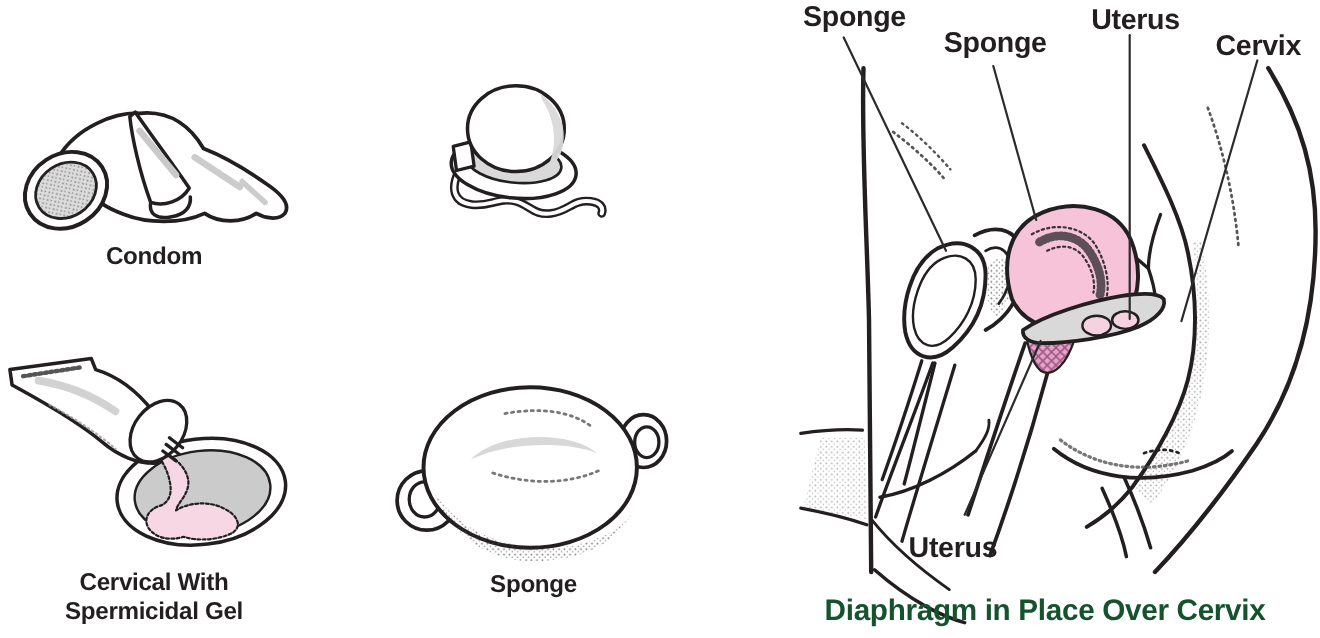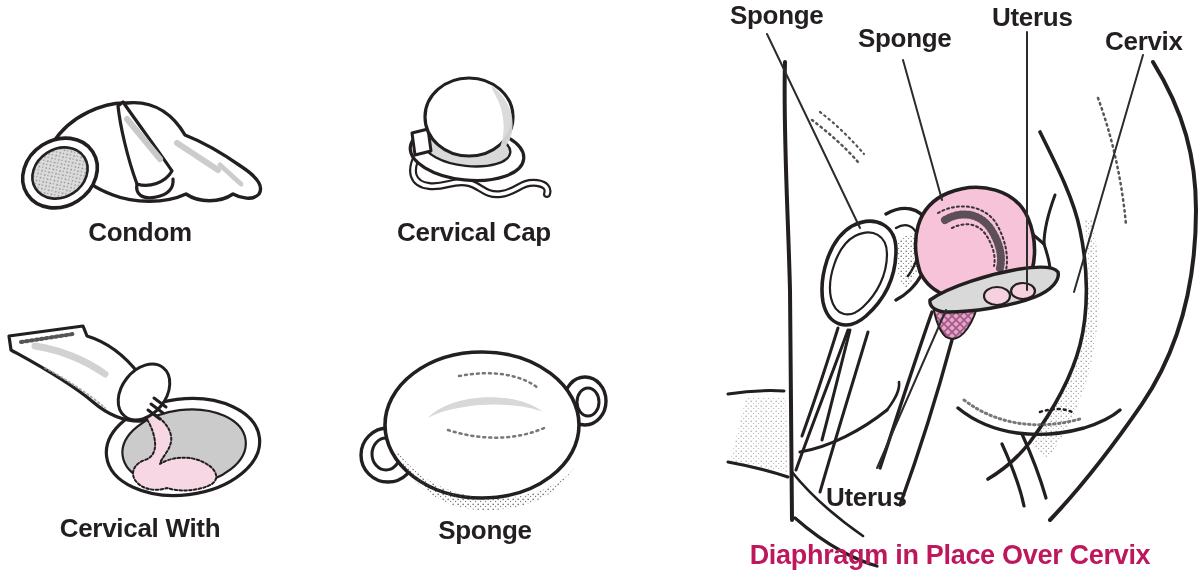--- a/index.html
+++ b/index.html
@@ -3,30 +3,30 @@
 <meta charset="utf-8">
 <style>
   html,body{margin:0;padding:0;background:#fff;}
   .canvas{
     position:relative;width:1200px;height:580px;background:#ffffff;
     font-family:"Liberation Sans","DejaVu Sans",sans-serif;color:#231f20;
     overflow:hidden;
   }
   .illus{position:absolute;}
   .lbl{
-    position:absolute;font-weight:700;font-size:26px;line-height:27px;
+    position:absolute;font-weight:700;font-size:22px;line-height:27px;
     text-align:center;color:#231f20;letter-spacing:-0.3px;white-space:nowrap;
   }
   .alabel{
     position:absolute;font-weight:700;font-size:26px;line-height:26px;
     color:#231f20;letter-spacing:-0.3px;white-space:nowrap;
   }
   .caption{
     position:absolute;font-weight:700;font-size:27px;line-height:28px;
-    text-align:center;color:#be185d;letter-spacing:-0.3px;white-space:nowrap;
+    text-align:center;color:#14532d;letter-spacing:-0.3px;white-space:nowrap;
   }
   svg{display:block;}
 </style>
 </head>
 <body>
 
 <div class="canvas">
 
   <svg class="illus" style="left:15px;top:85px" width="270" height="135" viewBox="0 0 270 135">
     <defs>
@@ -202,24 +202,24 @@
         <path d="M203,60 L242,200"></path>
         <path d="M327,32 L327,290"></path>
         <path d="M443,55 L374,292"></path>
         <path d="M246,310 L177,468"></path>
       </g>
     </g>
   </svg>
 
   <div class="lbl" style="left:20px;top:219px;width:240px">Condom</div>
 
-  <div class="lbl" style="left:369px;top:219px;width:210px">Cervical Cap</div>
 
   <div class="lbl" style="left:10px;top:515px;width:260px">
     <div>Cervical With</div>
+    <div>Spermicidal Gel</div>
   </div>
 
   <div class="lbl" style="left:375px;top:517px;width:220px">Sponge</div>
 
   <div class="alabel" style="left:730px;top:2px">Sponge</div>
   <div class="alabel" style="left:858px;top:25px">Sponge</div>
   <div class="alabel" style="left:992px;top:4px">Uterus</div>
   <div class="alabel" style="left:1105px;top:28px">Cervix</div>
   <div class="alabel" style="left:826px;top:484px">Uterus</div>
 

